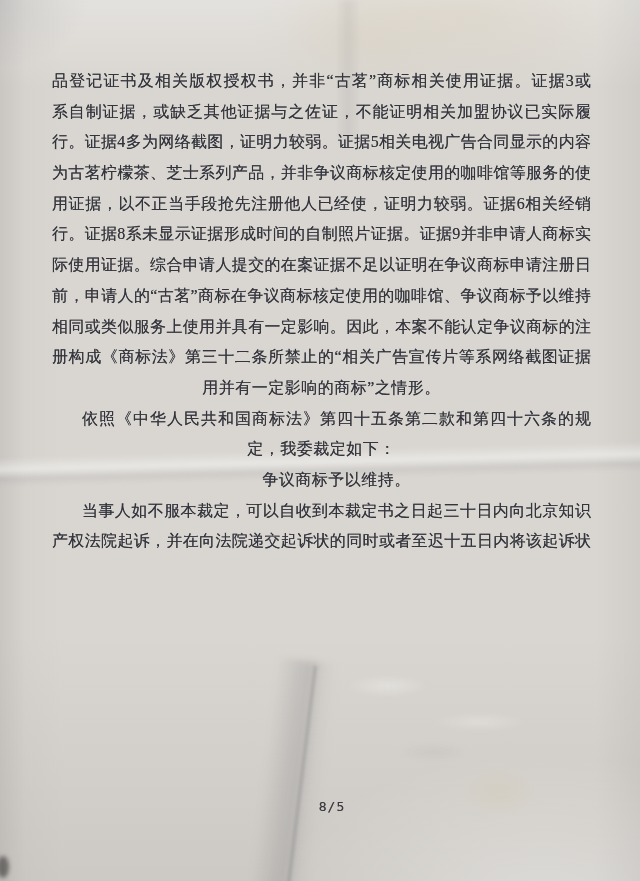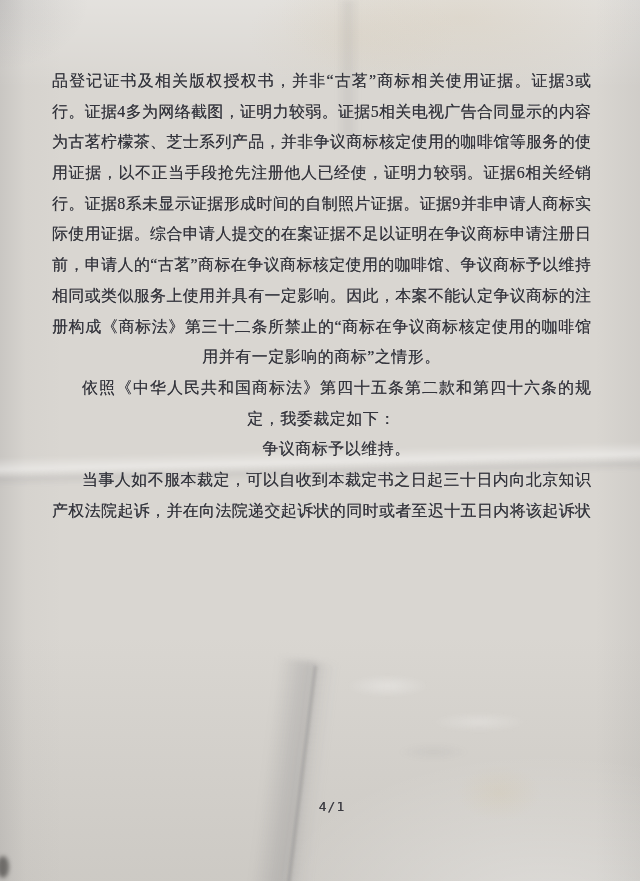--- a/index.html
+++ b/index.html
@@ -151,30 +151,31 @@
   <div class="corner-shade"></div>
   <div class="crease-top"></div>
   <div class="fold-mid"></div>
   <div class="crease-band"></div>
   <div class="crease-band-line"></div>
   <div class="wrinkle"></div>
   <div class="speck"></div>
 
   <div class="text-block" style="color: rgb(51, 52, 60);">
       <div class="line justify">品登记证书及相关版权授权书，并非“古茗”商标相关使用证据。证据3或</div>
+      <div class="line justify">系自制证据，或缺乏其他证据与之佐证，不能证明相关加盟协议已实际履</div>
       <div class="line justify">行。证据4多为网络截图，证明力较弱。证据5相关电视广告合同显示的内容</div>
       <div class="line justify">为古茗柠檬茶、芝士系列产品，并非争议商标核定使用的咖啡馆等服务的使</div>
       <div class="line justify">用证据，以不正当手段抢先注册他人已经使，证明力较弱。证据6相关经销</div>
       <div class="line justify">行。证据8系未显示证据形成时间的自制照片证据。证据9并非申请人商标实</div>
       <div class="line justify">际使用证据。综合申请人提交的在案证据不足以证明在争议商标申请注册日</div>
       <div class="line justify">前，申请人的“古茗”商标在争议商标核定使用的咖啡馆、争议商标予以维持</div>
       <div class="line justify">相同或类似服务上使用并具有一定影响。因此，本案不能认定争议商标的注</div>
-      <div class="line justify">册构成《商标法》第三十二条所禁止的“商标在争议商标核定使用的咖啡馆</div>
+      <div class="line justify">册构成《商标法》第三十二条所禁止的“相关广告宣传片等系网络截图证据</div>
       <div class="line">用并有一定影响的商标”之情形。</div>
       <div class="line justify indent">依照《中华人民共和国商标法》第四十五条第二款和第四十六条的规</div>
       <div class="line">定，我委裁定如下：</div>
       <div class="line indent">争议商标予以维持。</div>
       <div class="line justify indent">当事人如不服本裁定，可以自收到本裁定书之日起三十日内向北京知识</div>
       <div class="line justify">产权法院起诉，并在向法院递交起诉状的同时或者至迟十五日内将该起诉状</div>
     </div>
 
-  <div class="page-number">4/1</div>
+  <div class="page-number">8/5</div>
 </div>
 
 </body></html>

